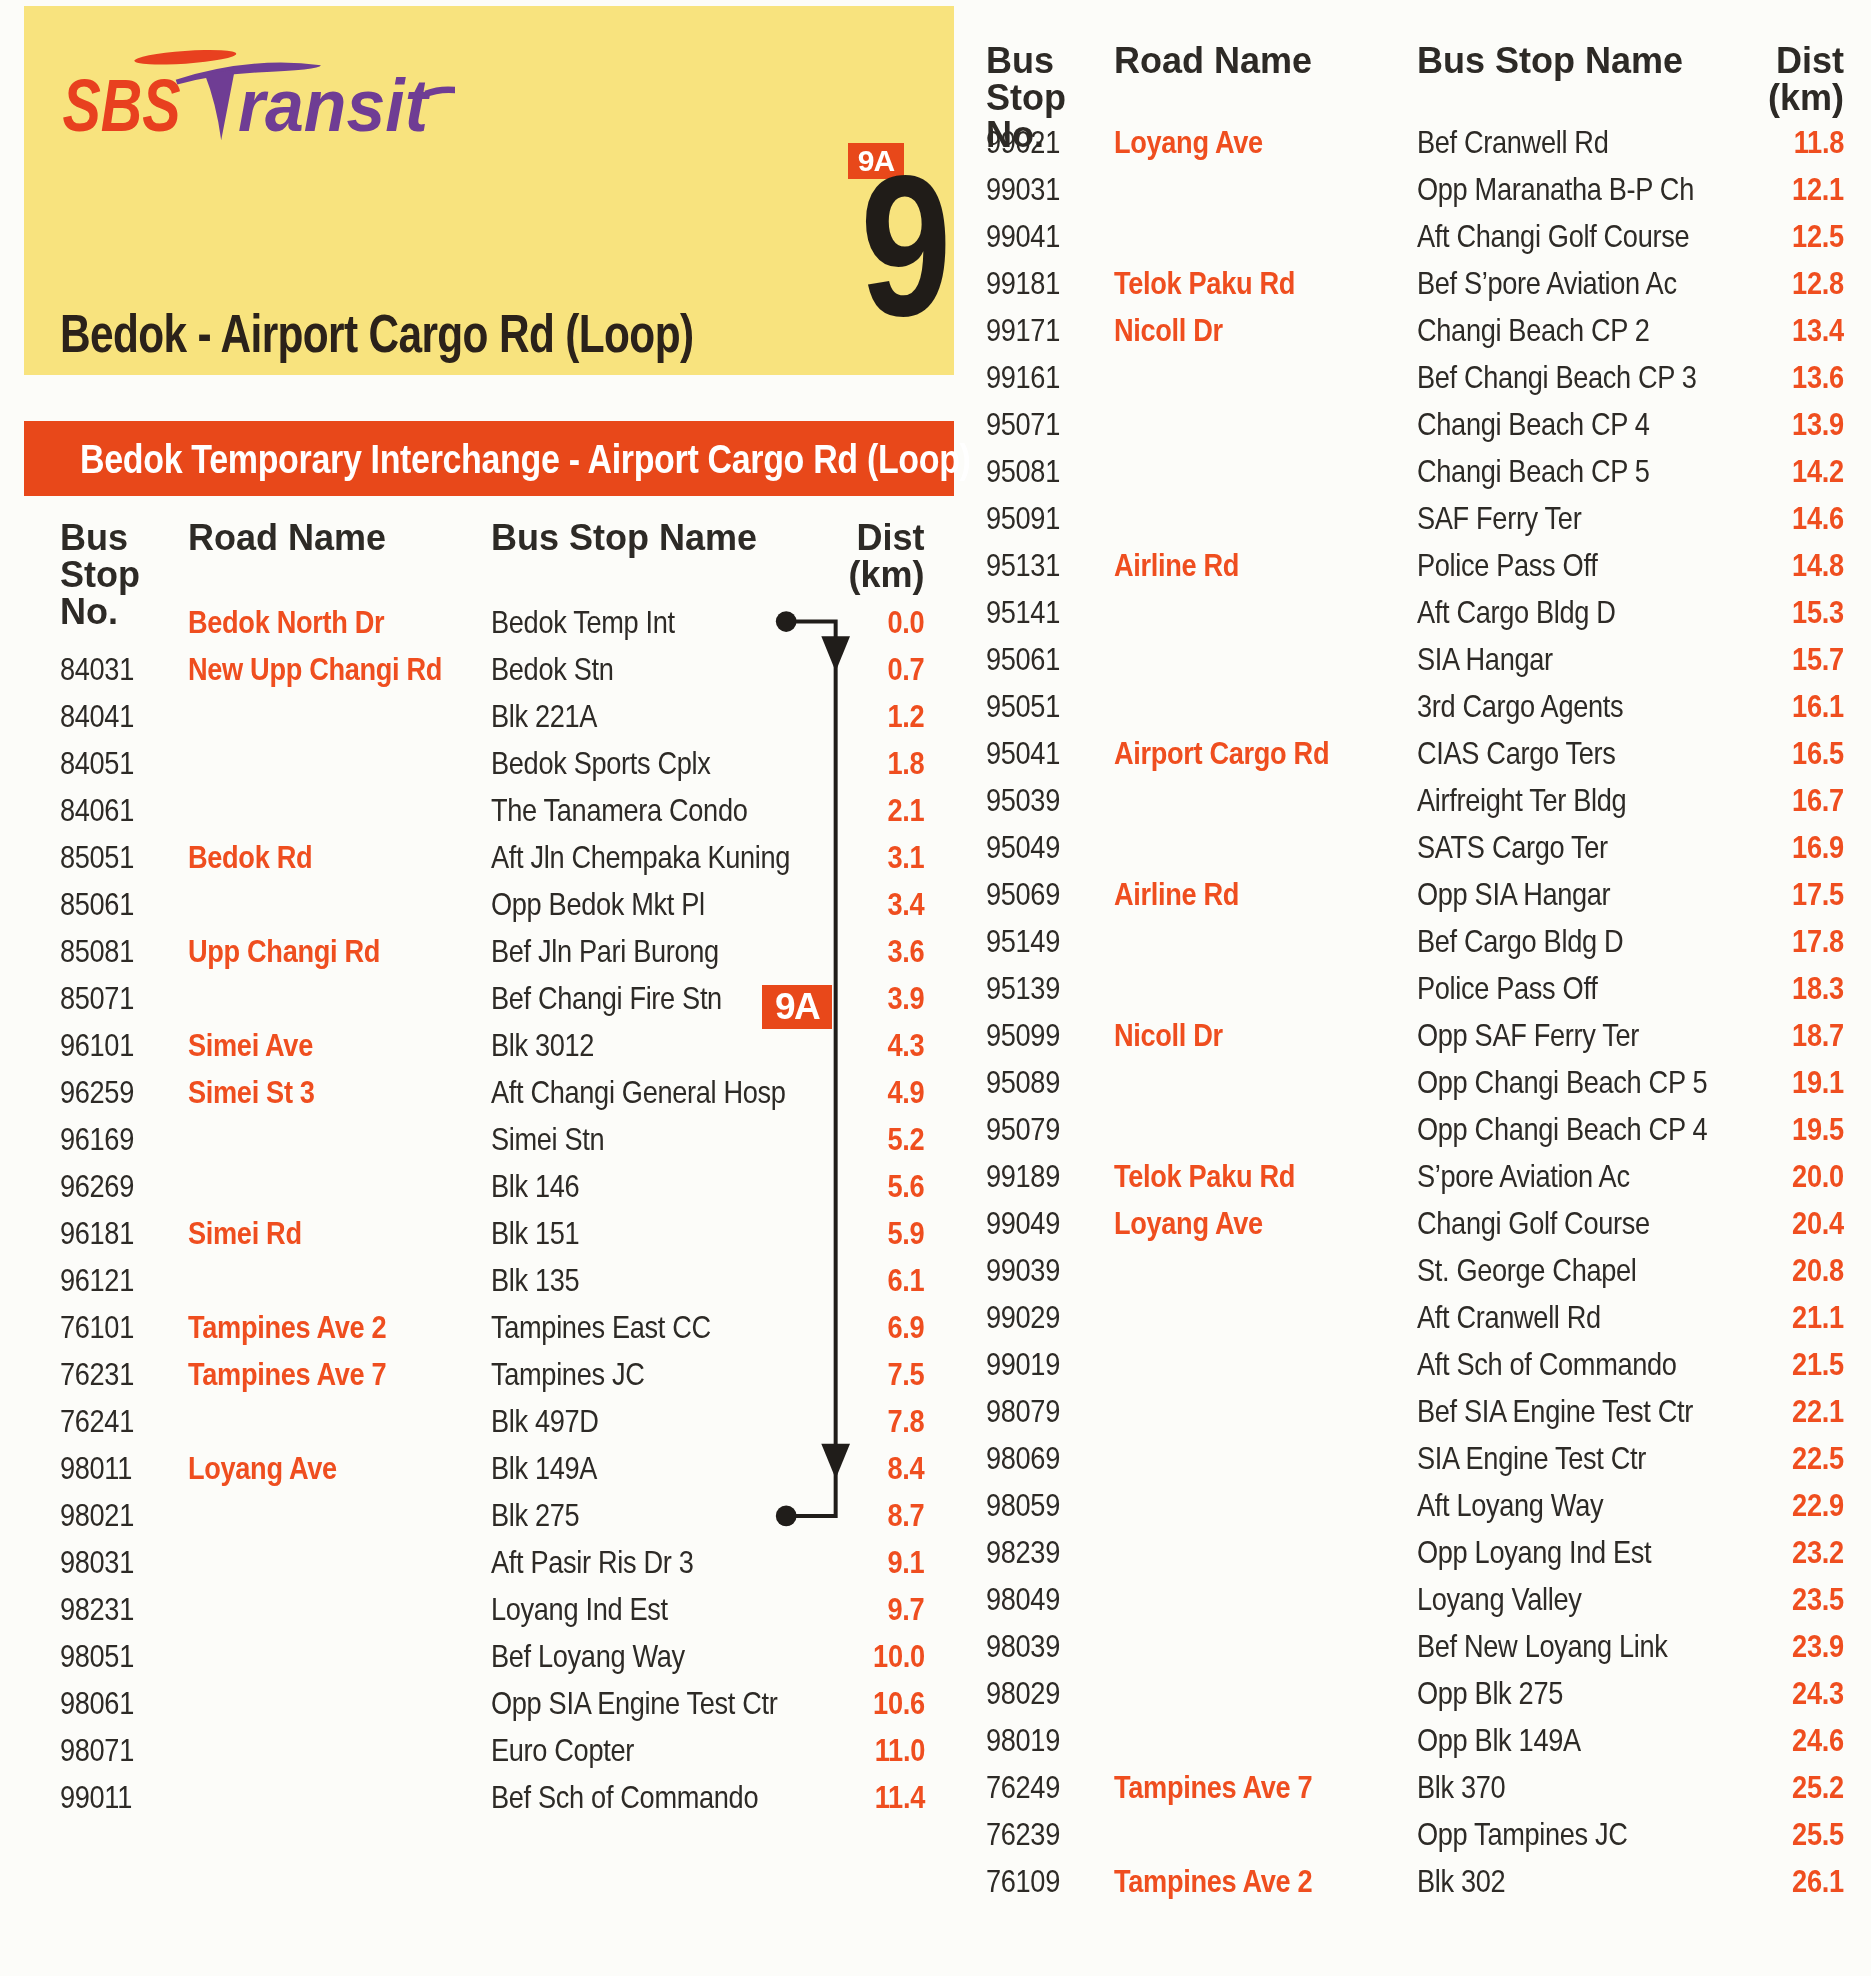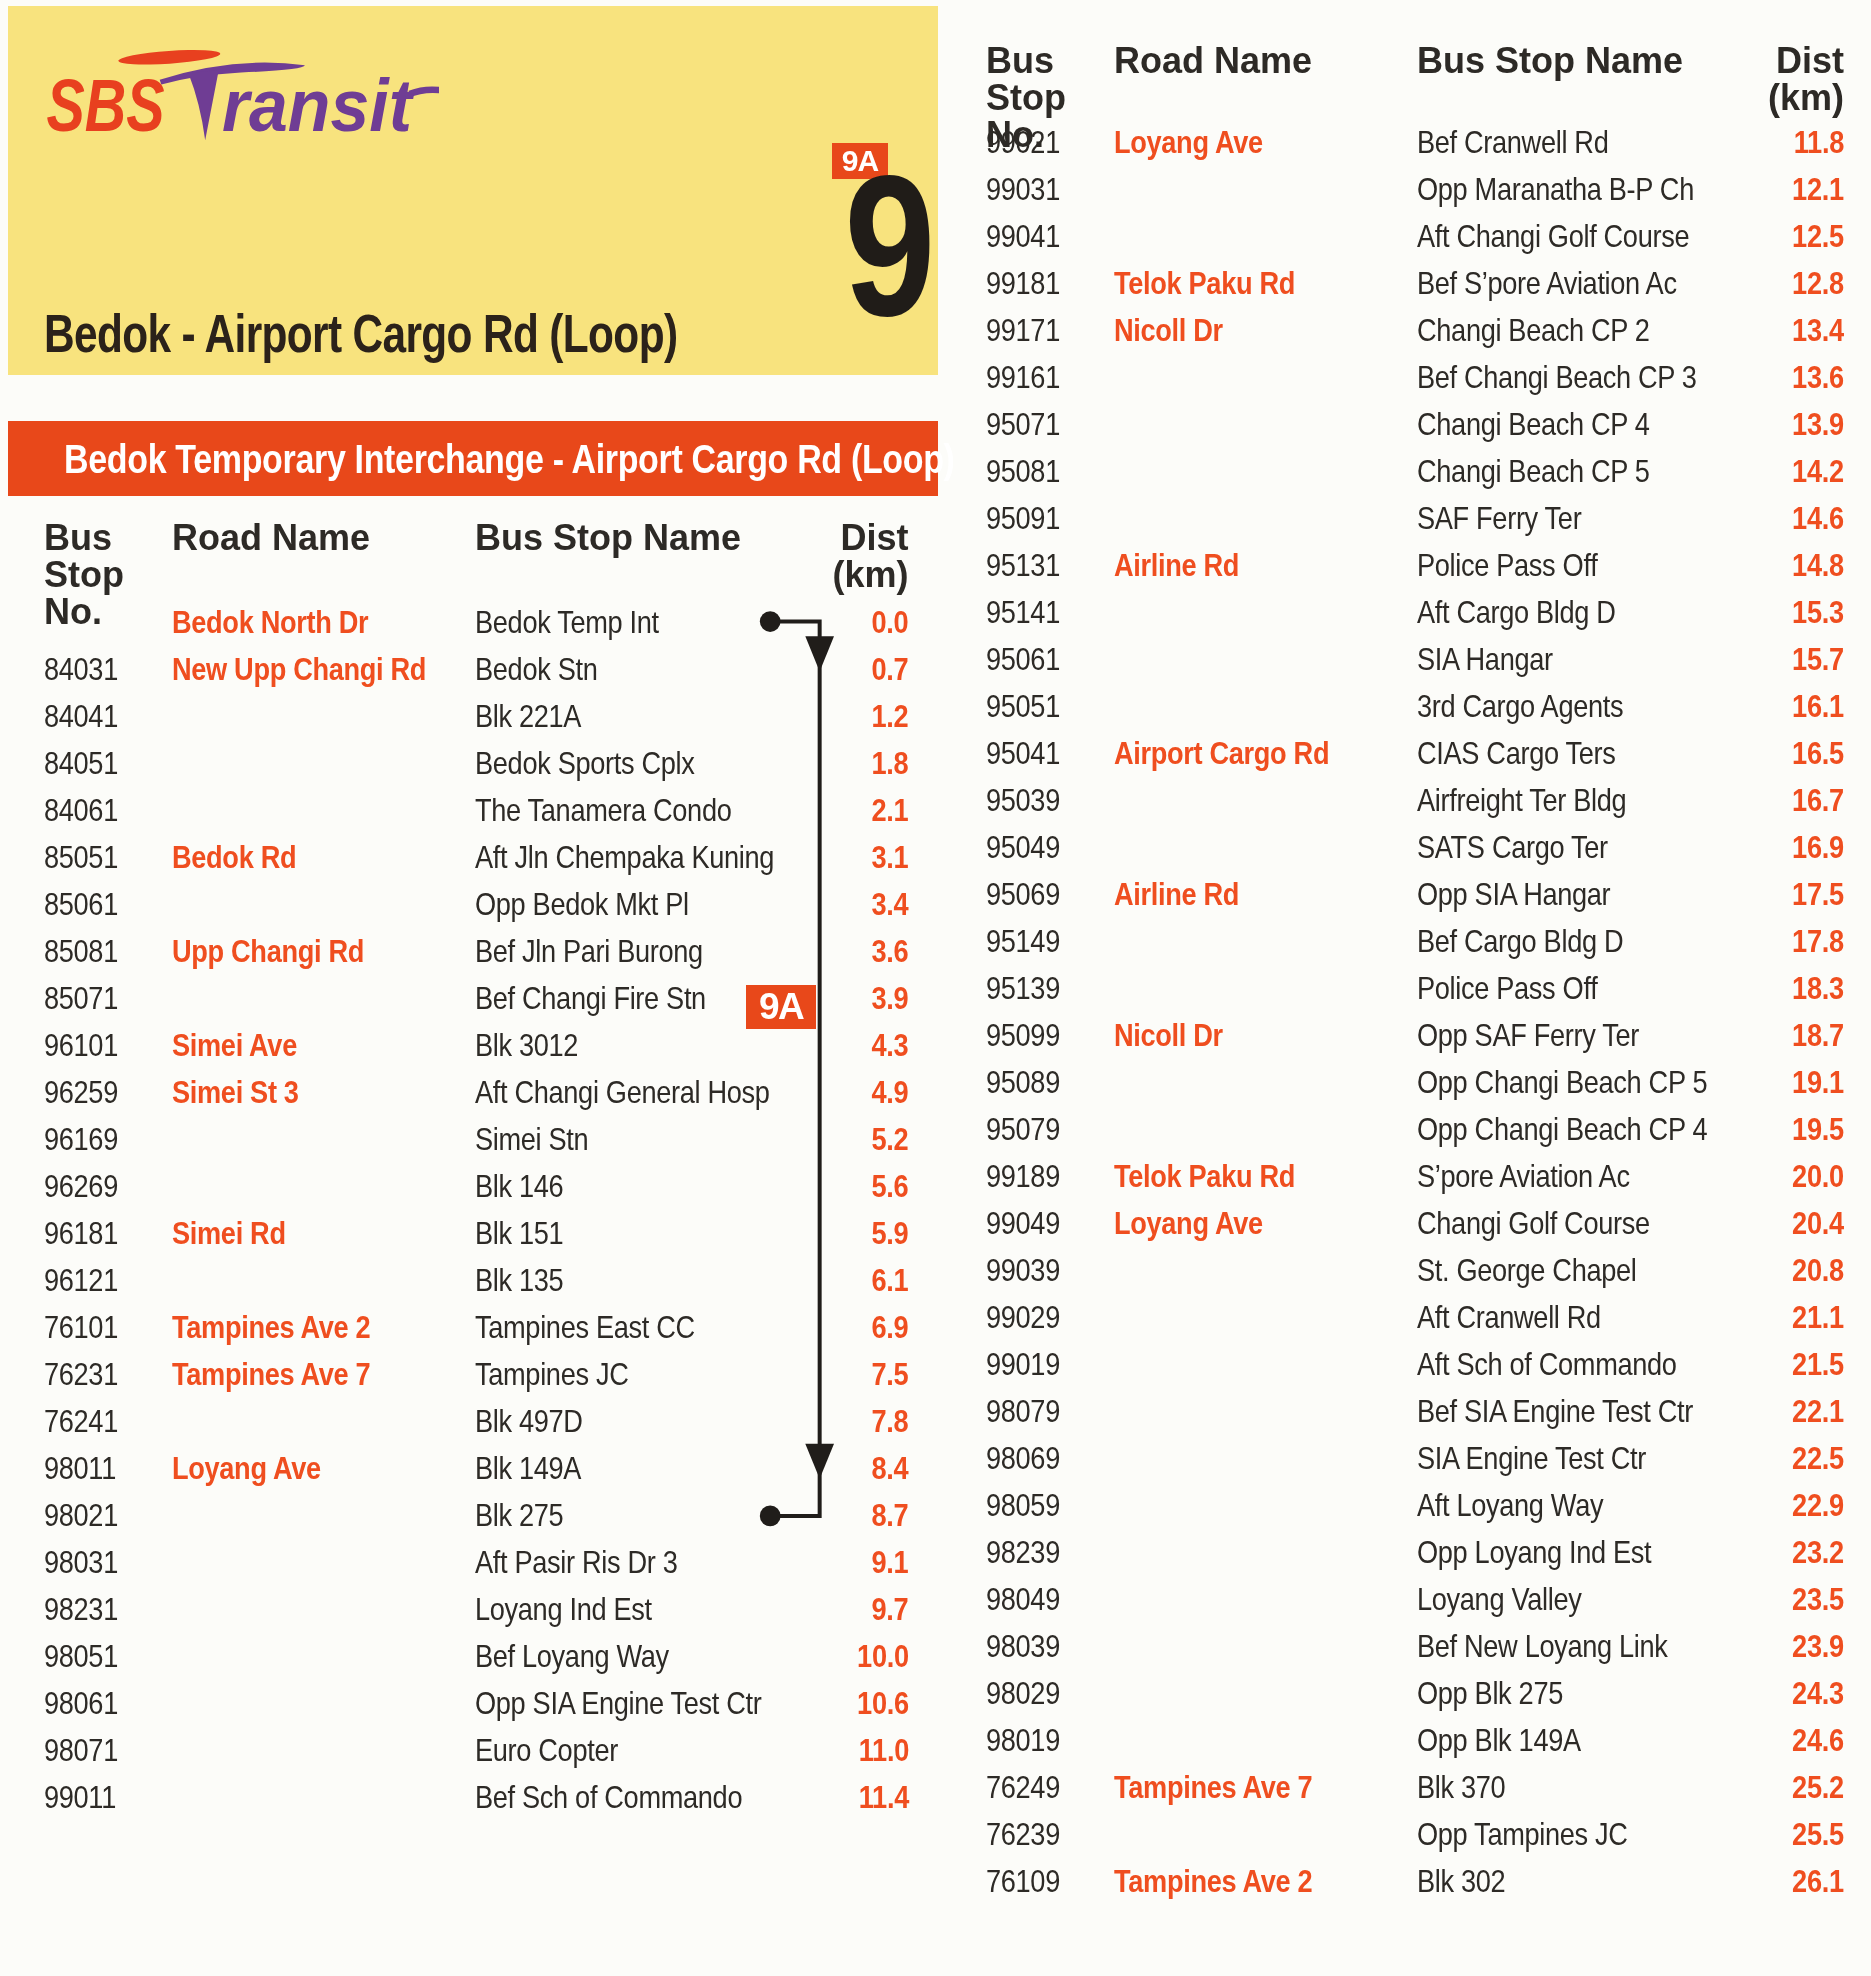--- a/index.html
+++ b/index.html
@@ -5,21 +5,21 @@
   html,body{margin:0;padding:0;}
   body{
     width:1871px;height:1977px;
     background:#ffffff;
     font-family:"Liberation Sans", sans-serif;
     -webkit-font-smoothing:antialiased;
   }
   .page{position:relative;width:1871px;height:1977px;background:#fcfcf9;overflow:hidden;}
 
   
-  .col-left{position:absolute;left:8px;top:6.4px;width:930px;}
+  .col-left{position:absolute;left:24px;top:6.4px;width:930px;}
   .col-right{position:absolute;left:950px;top:0;width:914px;}
 
   
   .yellow-header{
     position:relative;height:369px;
     background:var(--header-yellow);
   }
   .logo-svg{position:absolute;left:32px;top:40px;}
   .route-title{
     position:absolute;left:36px;top:297px;margin:0;

